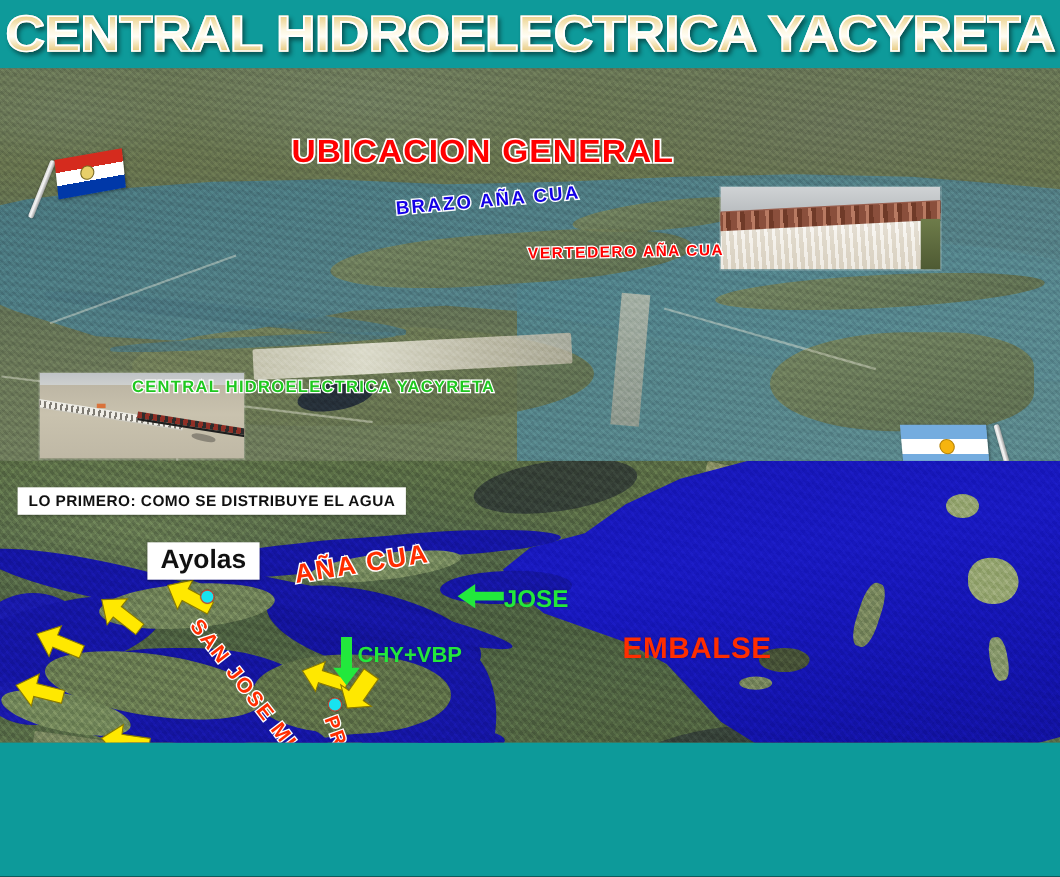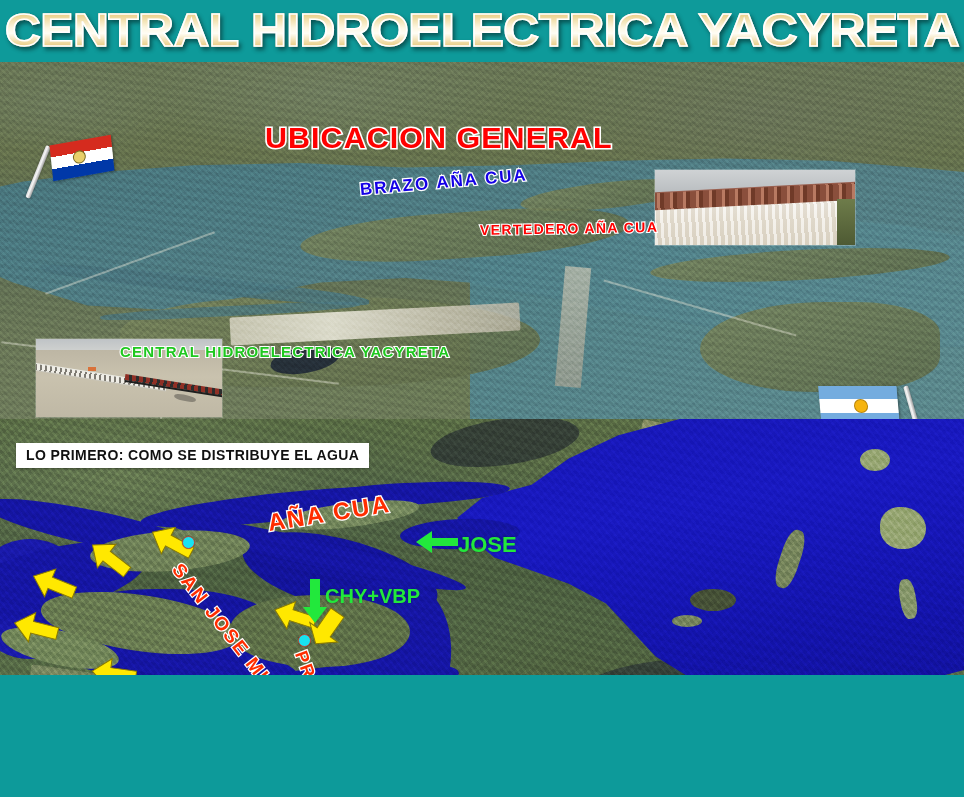--- a/index.html
+++ b/index.html
@@ -542,22 +542,24 @@
       <svg width="26" height="46" viewBox="0 0 26 46">
         <polygon points="8,0 18,0 18,28 25,28 13,44 1,28 8,28" fill="#22E83C"></polygon>
       </svg>
     </div>
 
     <div class="citydot" style="left:182px;top:117px;"></div>
     <div class="citydot" style="left:298px;top:215px;"></div>
     <div class="citydot" style="left:370px;top:266px;"></div>
 
     <div class="boxlabel" id="label-lo-primero">LO PRIMERO: COMO SE DISTRIBUYE EL AGUA</div>
+    <div class="boxlabel" id="label-ayolas">Ayolas</div>
 
     <div class="olabel" id="label-anacua">AÑA CUA</div>
     <div class="olabel" id="label-sanjose">SAN JOSE MI</div>
     <div class="olabel" id="label-principal">PRINCIPAL</div>
+    <div class="olabel" id="label-embalse">EMBALSE</div>
 
     <div class="olabel" id="label-vbac">JOSE</div>
     <div class="olabel" id="label-chyvbp">CHY+VBP</div>
   </div>
 
 </div>
 
 </body></html>

